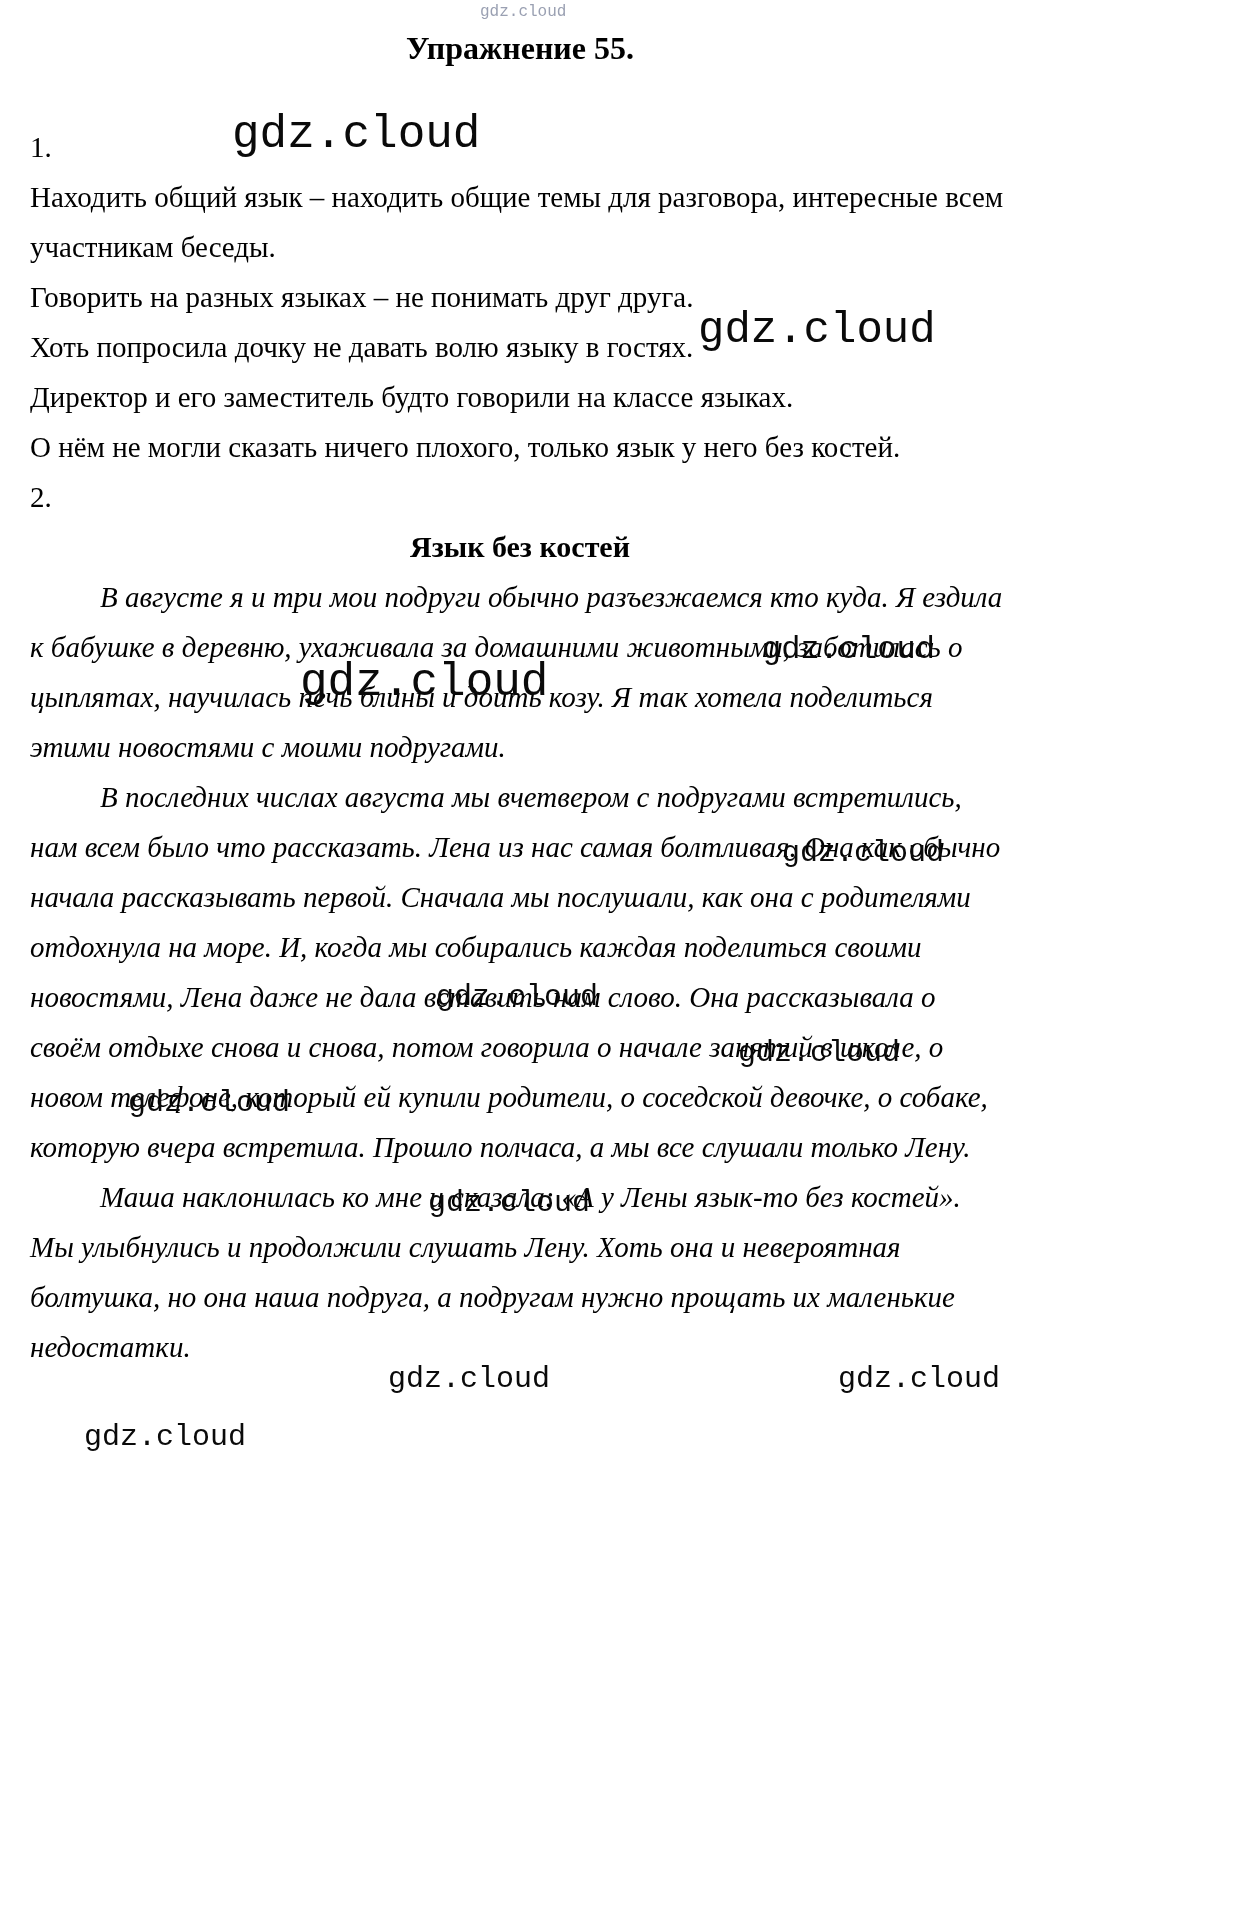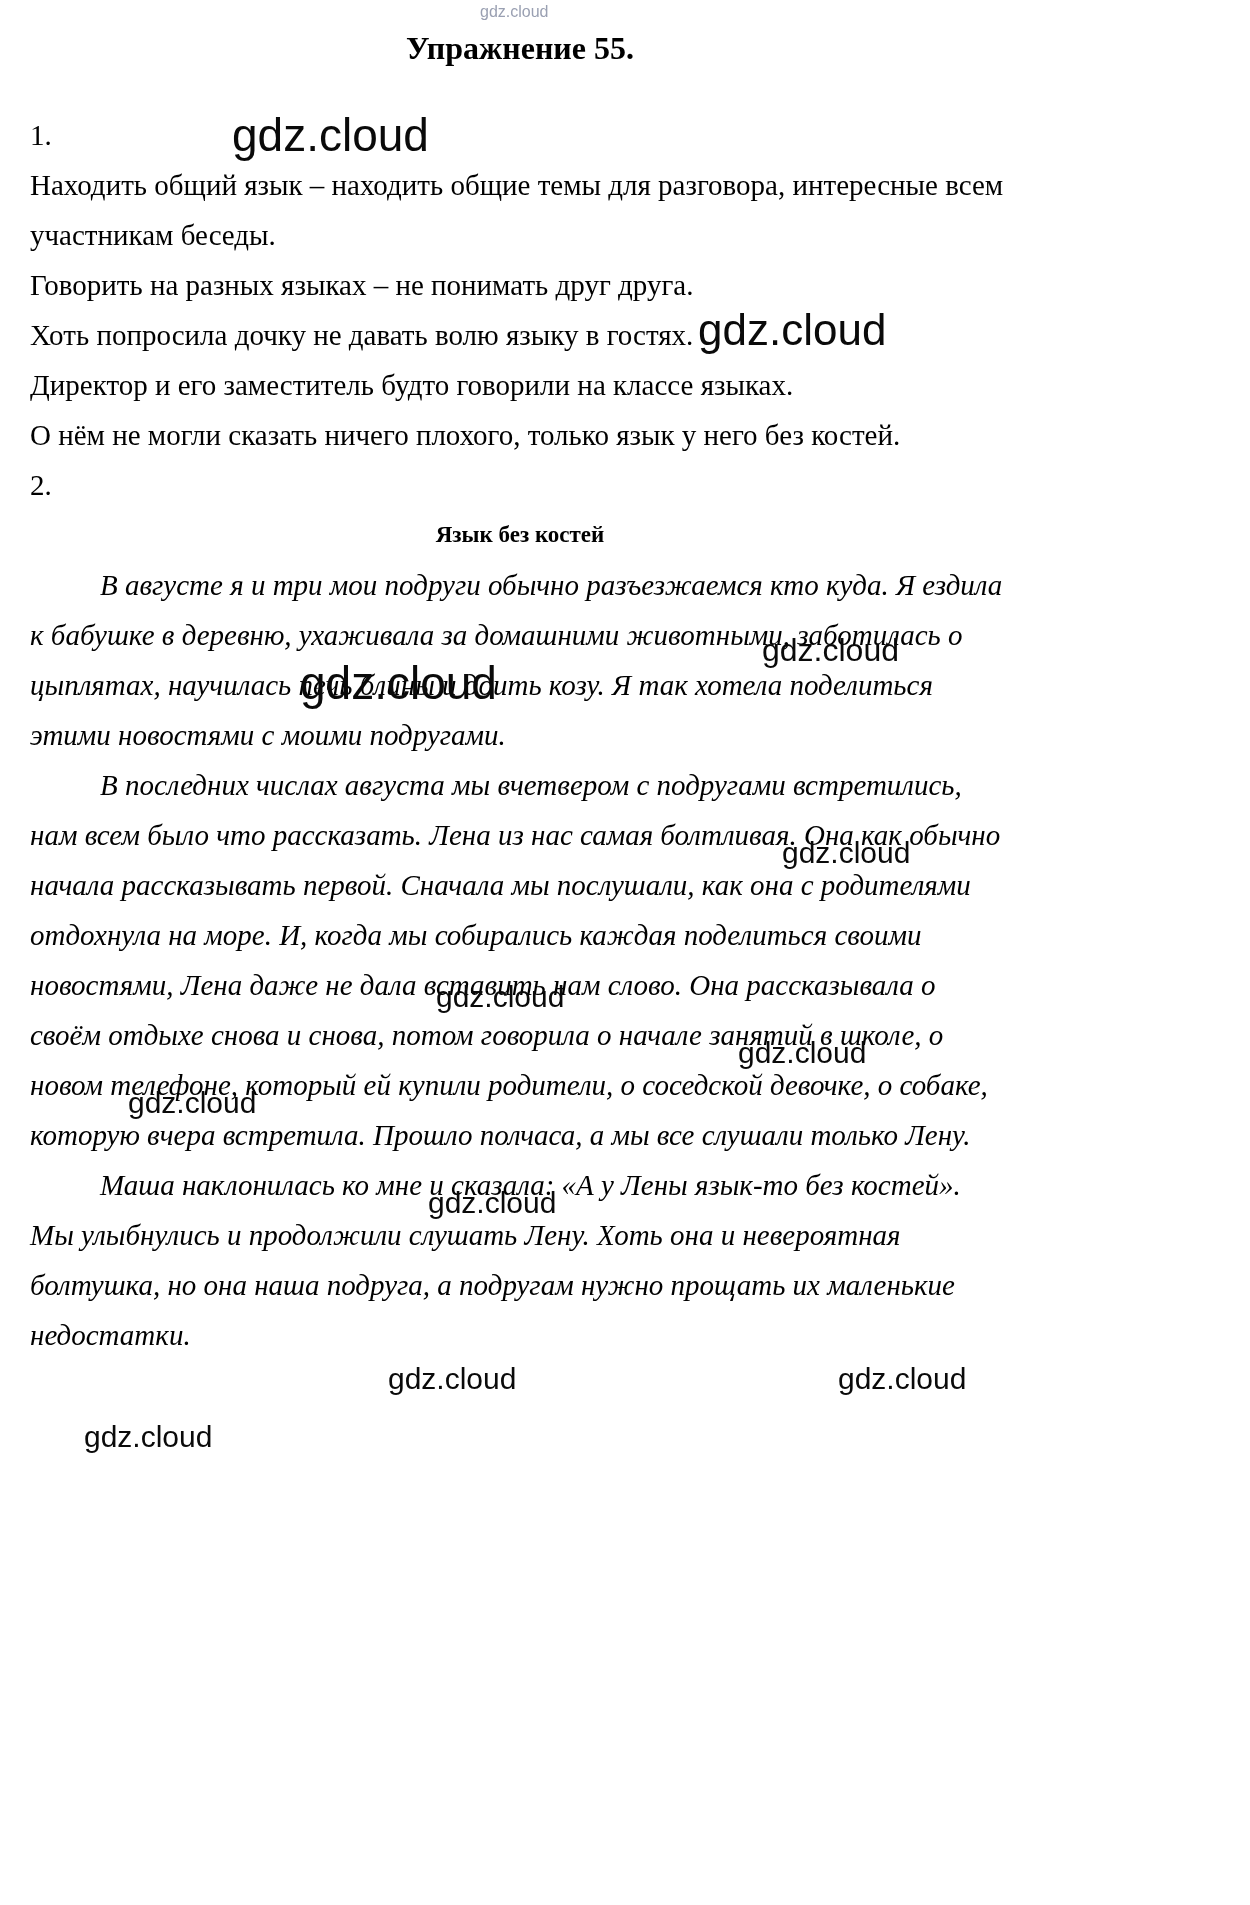--- a/index.html
+++ b/index.html
@@ -17,41 +17,41 @@
     top: 0;
     left: 0;
     width: 1250px;
     padding: 26px 240px 0 30px;
   }
   .title {
     font-size: 32px;
     font-weight: bold;
     text-align: center;
     line-height: 44px;
-    margin-bottom: 40px;
+    margin-bottom: 52px;
   }
   .num {
     font-size: 29px;
     line-height: 50px;
   }
   .line, .para {
     font-size: 29px;
     line-height: 50px;
     text-align: left;
   }
   .para { text-indent: 70px; font-style: italic; }
   .story-title {
-    font-size: 23px;
+    font-size: 30px;
     font-weight: bold;
     text-align: center;
     line-height: 50px;
   }
   .wm {
     position: absolute;
-    font-family: Liberation Sans, sans-serif;
+    font-family: Liberation Mono, monospace;
     color: #0a0a0a;
     white-space: nowrap;
     line-height: 1;
   }
   .wm-1  { left: 480px; top: 4px;    font-size: 16px; color: #9aa0b2; }
   .wm-2  { left: 232px; top: 112px;  font-size: 46px; }
   .wm-3  { left: 698px; top: 308px;  font-size: 44px; }
   .wm-4  { left: 762px; top: 634px;  font-size: 32px; }
   .wm-5  { left: 300px; top: 660px;  font-size: 46px; }
   .wm-6  { left: 782px; top: 838px;  font-size: 30px; }

